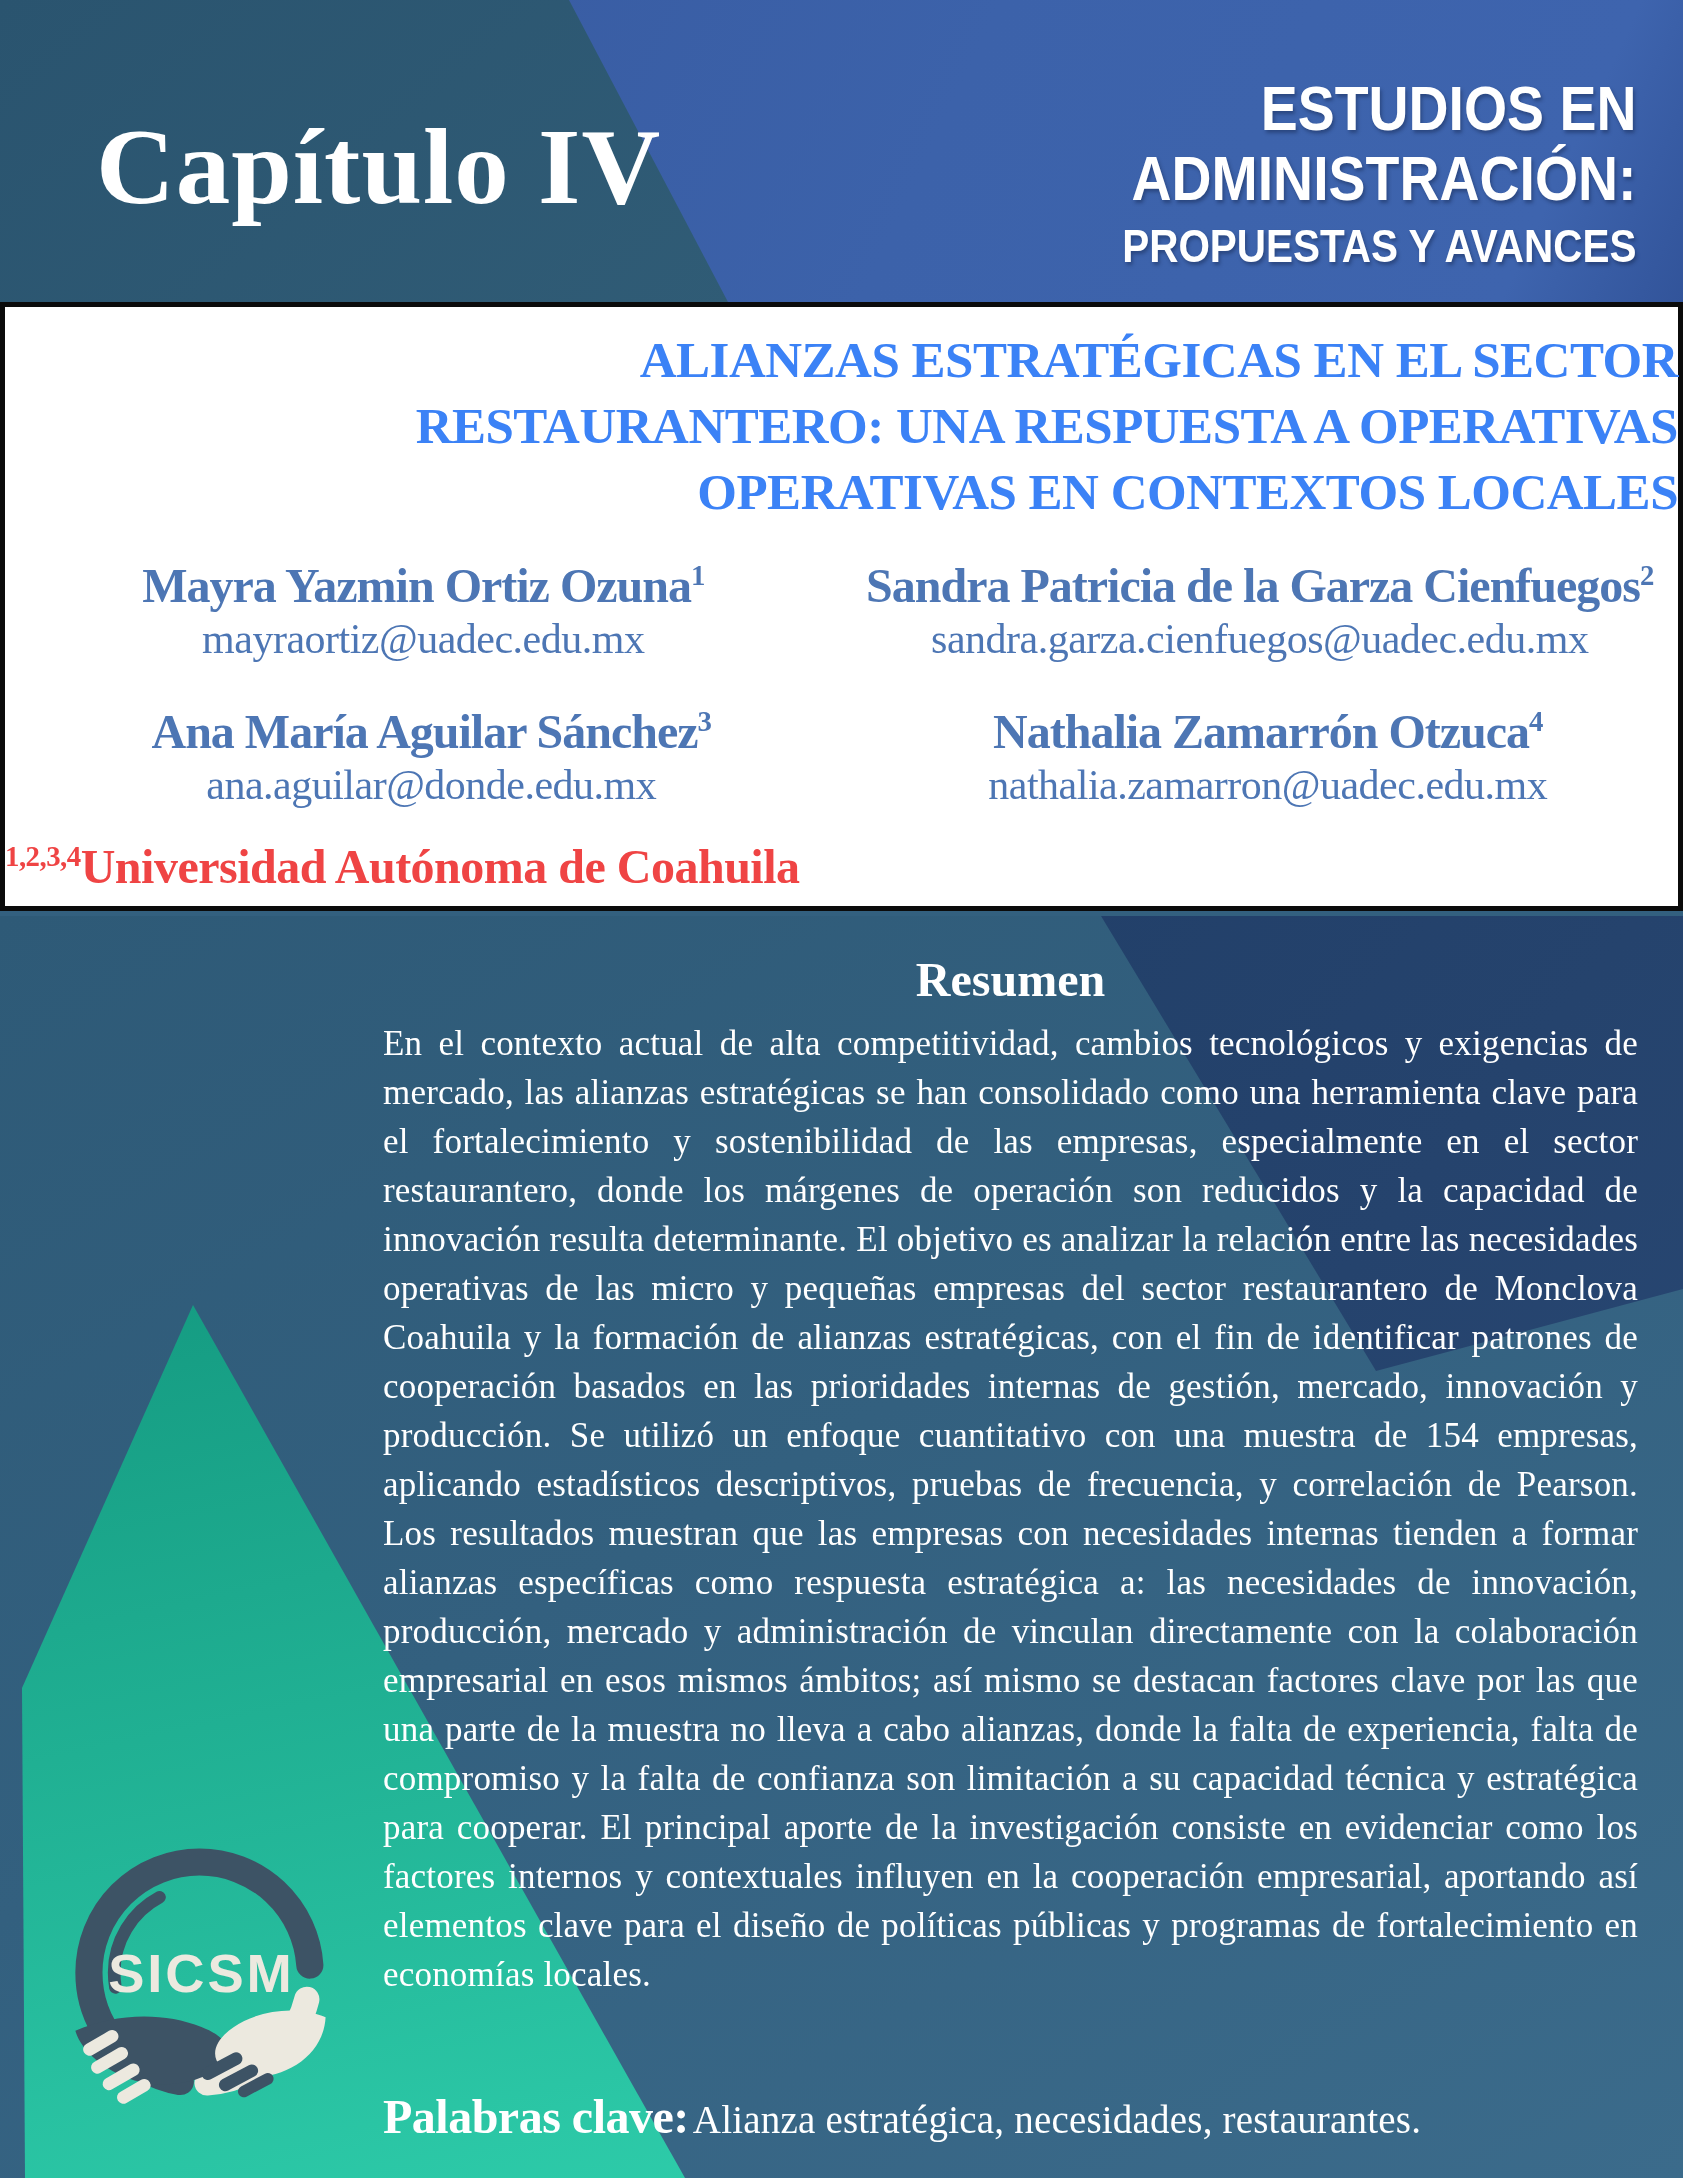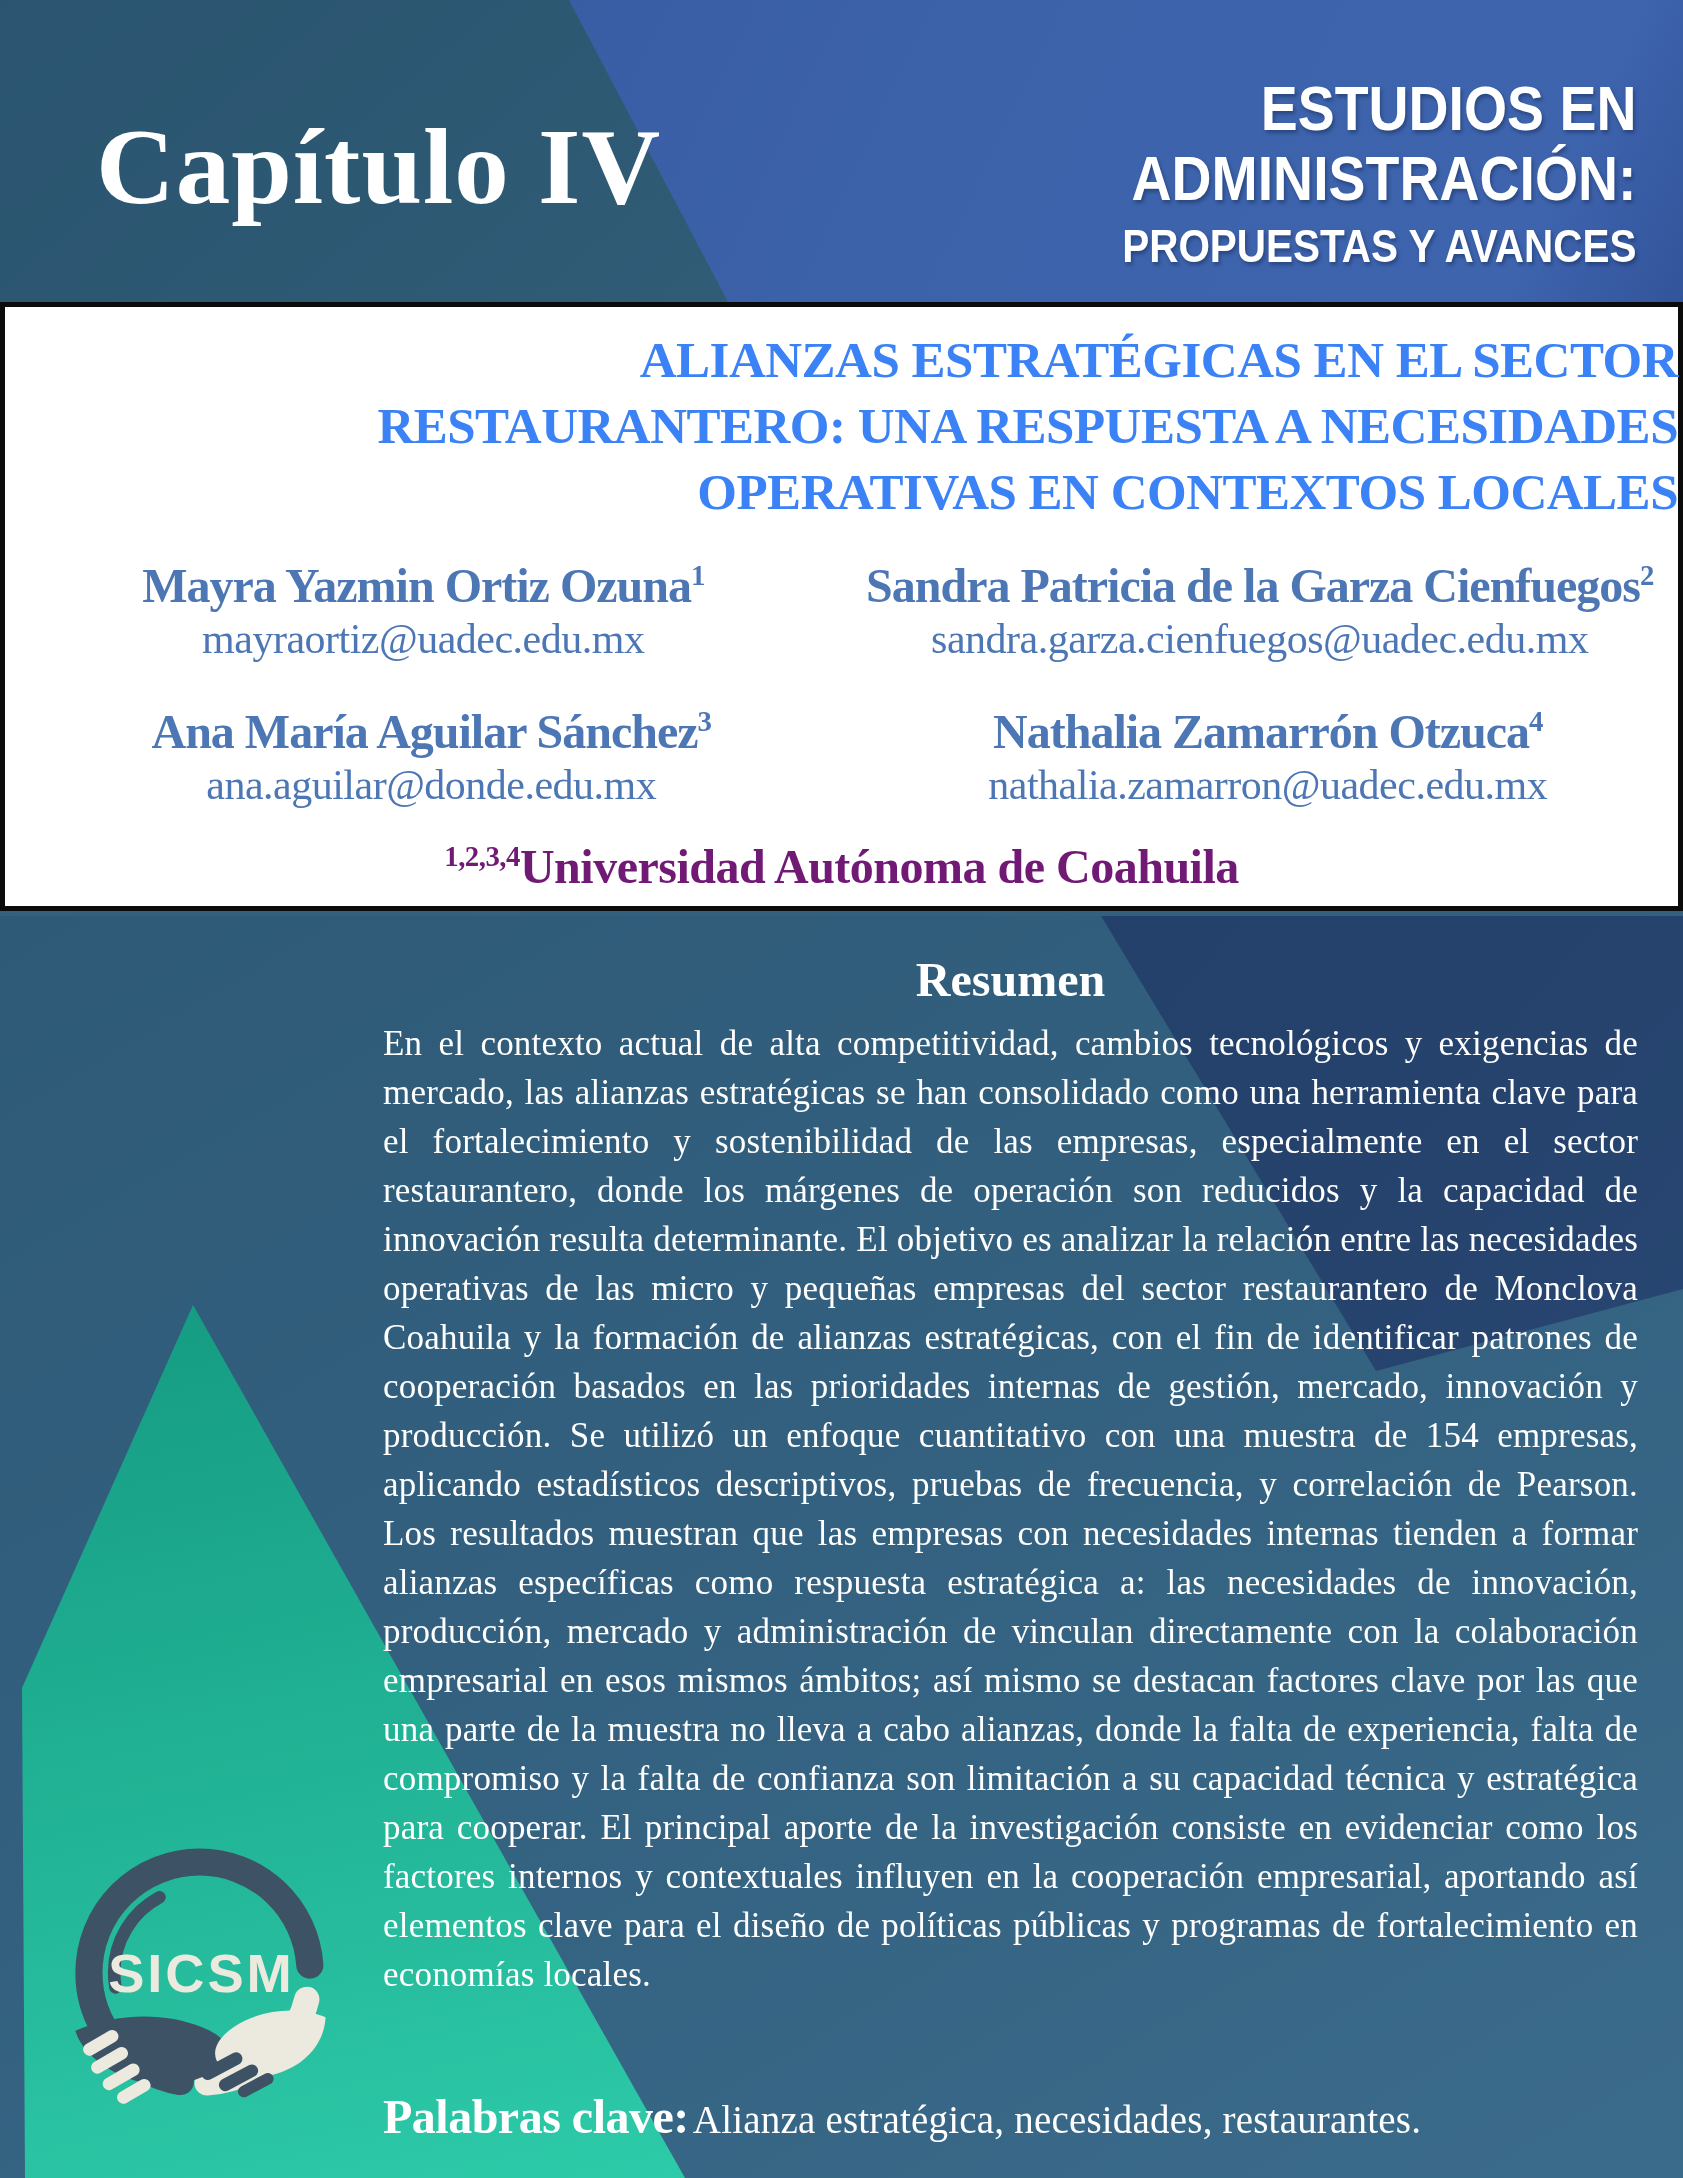--- a/index.html
+++ b/index.html
@@ -27,22 +27,22 @@
     background:#ffffff;border:5px solid #0b0b0b;box-sizing:border-box;}
   .paper-title{position:absolute;top:20px;left:0;width:100%;text-align:right;
     color:#3b82f6;font-weight:bold;font-size:51px;line-height:66px;letter-spacing:-0.5px;}
   .authors-row{position:absolute;left:0;width:100%;display:flex;}
   .authors-row.row-1{top:243px;}
   .authors-row.row-2{top:389px;padding-left:8px;}
   .author{width:50%;text-align:center;color:#4d76b4;}
   .author-name{font-weight:bold;font-size:48px;line-height:51px;letter-spacing:-1px;}
   .author-email{font-size:42px;line-height:46px;margin-top:5px;letter-spacing:-0.5px;}
   sup{font-size:60%;}
-  .affiliation{position:absolute;top:532px;left:0;width:100%;text-align:center;
-    color:#701a75;font-weight:bold;font-size:48px;letter-spacing:-0.5px;}
+  .affiliation{position:absolute;top:532px;left:0;width:100%;
+    color:#ef4444;font-weight:bold;font-size:48px;letter-spacing:-0.5px;}
   
   .resumen-section{position:absolute;top:916px;left:0;width:1683px;height:1262px;
     background:linear-gradient(150deg,#2e5a77 0%,#33607f 45%,#3b6b8b 100%);}
   .navy-wedge{position:absolute;top:0;left:0;width:1683px;height:1262px;
     background:linear-gradient(130deg,#1d3b64 0%,#25436d 60%,#2a4a77 100%);
     clip-path:polygon(1101px 0,1683px 0,1683px 373px,1376px 455px);}
   .green-shape{position:absolute;top:0;left:0;width:1683px;height:1262px;
     background:linear-gradient(168deg,#0e8f78 8%,#1daa8e 45%,#30d1ae 95%);
     clip-path:polygon(193px 389px,685px 1262px,25px 1262px,22px 772px);}
   .resumen-heading{position:absolute;top:36px;left:383px;width:1255px;text-align:center;
@@ -65,21 +65,21 @@
     <div class="series-block">
       <div class="series-line">ESTUDIOS EN</div>
       <div class="series-line">ADMINISTRACIÓN:</div>
       <div class="series-subtitle">PROPUESTAS Y AVANCES</div>
     </div>
   </div>
 
   <div class="title-box">
     <div class="paper-title">
       <div>ALIANZAS ESTRATÉGICAS EN EL SECTOR</div>
-      <div>RESTAURANTERO: UNA RESPUESTA A NECESIDADES</div>
+      <div>RESTAURANTERO: UNA RESPUESTA A OPERATIVAS</div>
       <div>OPERATIVAS EN CONTEXTOS LOCALES</div>
     </div>
 
     <div class="authors-row row-1">
       <div class="author">
         <div class="author-name"><span>Mayra Yazmin Ortiz Ozuna</span><sup>1</sup></div>
         <div class="author-email">mayraortiz@uadec.edu.mx</div>
       </div>
       <div class="author">
         <div class="author-name"><span>Sandra Patricia de la Garza Cienfuegos</span><sup>2</sup></div>

